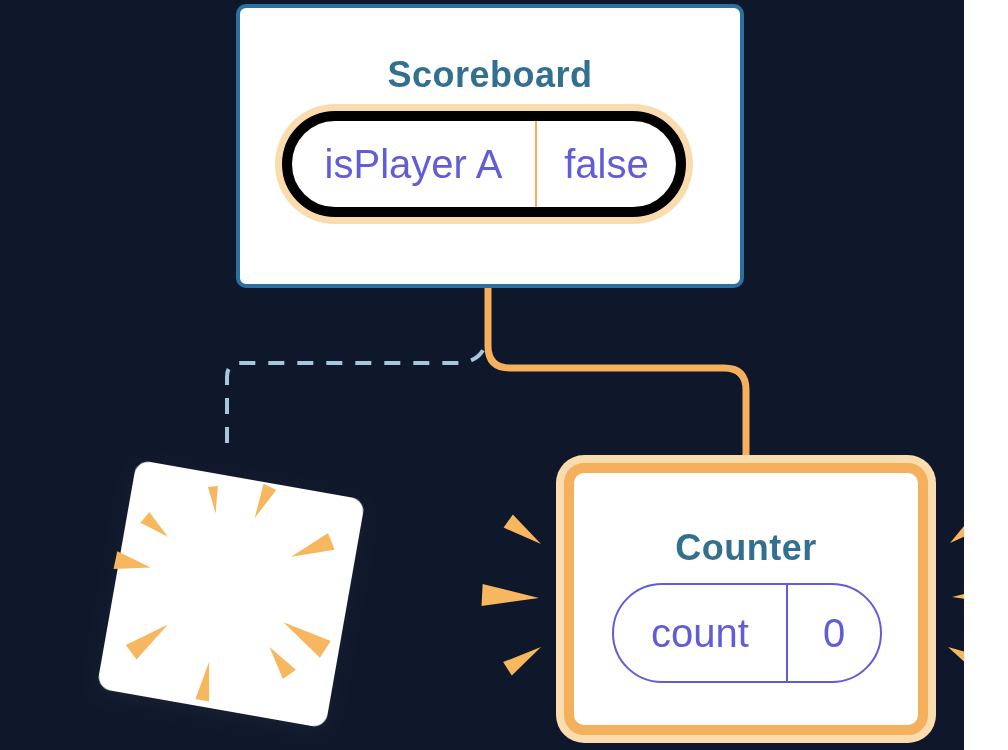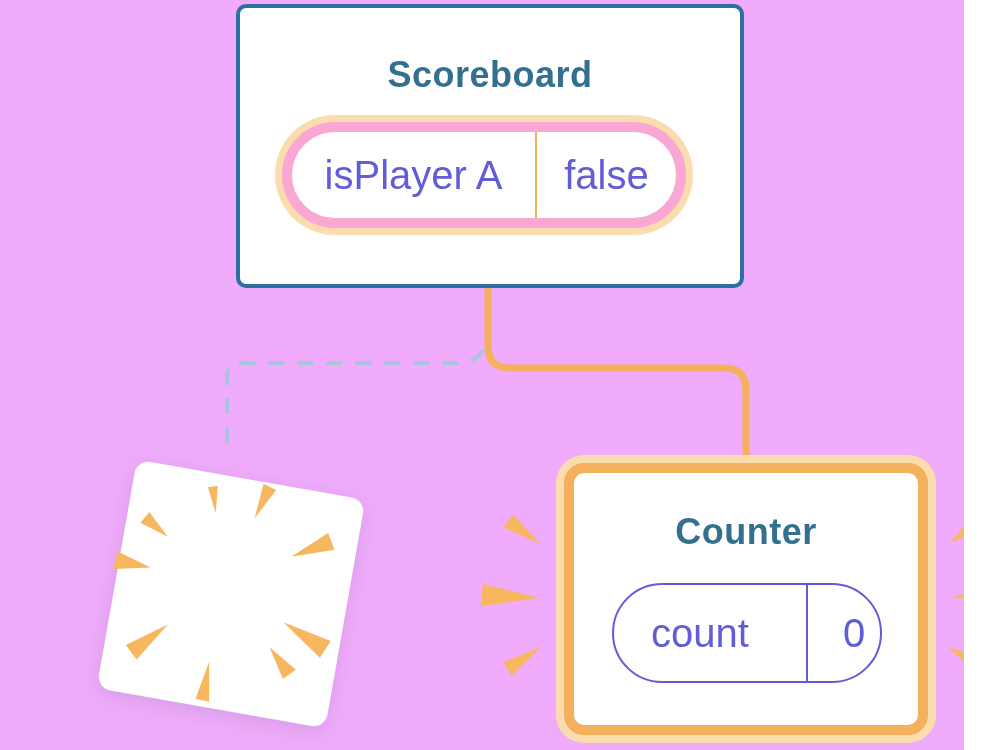--- a/index.html
+++ b/index.html
@@ -1,17 +1,17 @@
 <!DOCTYPE html>
 <html><head>
 <meta charset="utf-8">
 <style>
   html,body{margin:0;padding:0;background:#ffffff;}
   .stage{
-    position:relative;width:964px;height:750px;background:#f0abfc;overflow:hidden;
+    position:relative;width:964px;height:750px;background:#0f172a;overflow:hidden;
     font-family:"Liberation Sans", sans-serif;
   }
   .layer{position:absolute;left:0;top:0;z-index:1;}
   .card{position:absolute;background:#ffffff;box-sizing:border-box;z-index:2;}
 
   
   .scoreboard-card{
     left:236px;top:4px;width:508px;height:284px;
     border:4px solid #2C70A2;border-radius:10px;
   }
@@ -20,45 +20,44 @@
     color:#33708F;letter-spacing:.5px;
   }
   .scoreboard-card .card-title{margin-top:46px;}
 
   
   .pill{
     position:absolute;display:flex;align-items:stretch;box-sizing:border-box;
     border-radius:999px;background:#ffffff;
   }
   .pill-orange{
-    left:42px;top:114px;width:404px;height:106px;
-    border:10px solid #f9a8d4;
+    left:42px;top:103px;width:404px;height:106px;
+    border:10px solid #000000;
     box-shadow:0 0 0 7px #FBDCAE;
   }
   .pill .cell{
     display:flex;align-items:center;justify-content:center;
     font-size:40px;color:#615CD8;
   }
   .pill-orange .cell-key{width:243px;}
   .pill-orange .cell-value{flex:1;font-weight:400;}
   .pill-orange .divider{width:2px;background:#F4B05C;}
 
   
   .counter-card{
     left:564px;top:463px;width:364px;height:272px;
     border:10px solid #F4B05C;border-radius:20px;
     box-shadow:0 0 0 8px #FBDCAE;
   }
-  .counter-card .card-title{margin-top:38px;}
+  .counter-card .card-title{margin-top:54px;}
 
   
   .pill-purple{
     left:38px;top:110px;width:270px;height:100px;
     border:2px solid #615CD8;
-    gap:20px;
   }
   .pill-purple .cell-key{width:172px;}
   .pill-purple .cell-value{flex:1;}
   .pill-purple .divider{width:2px;background:#615CD8;}
 </style>
 </head>
 <body>
 
 <div class="stage">
 

